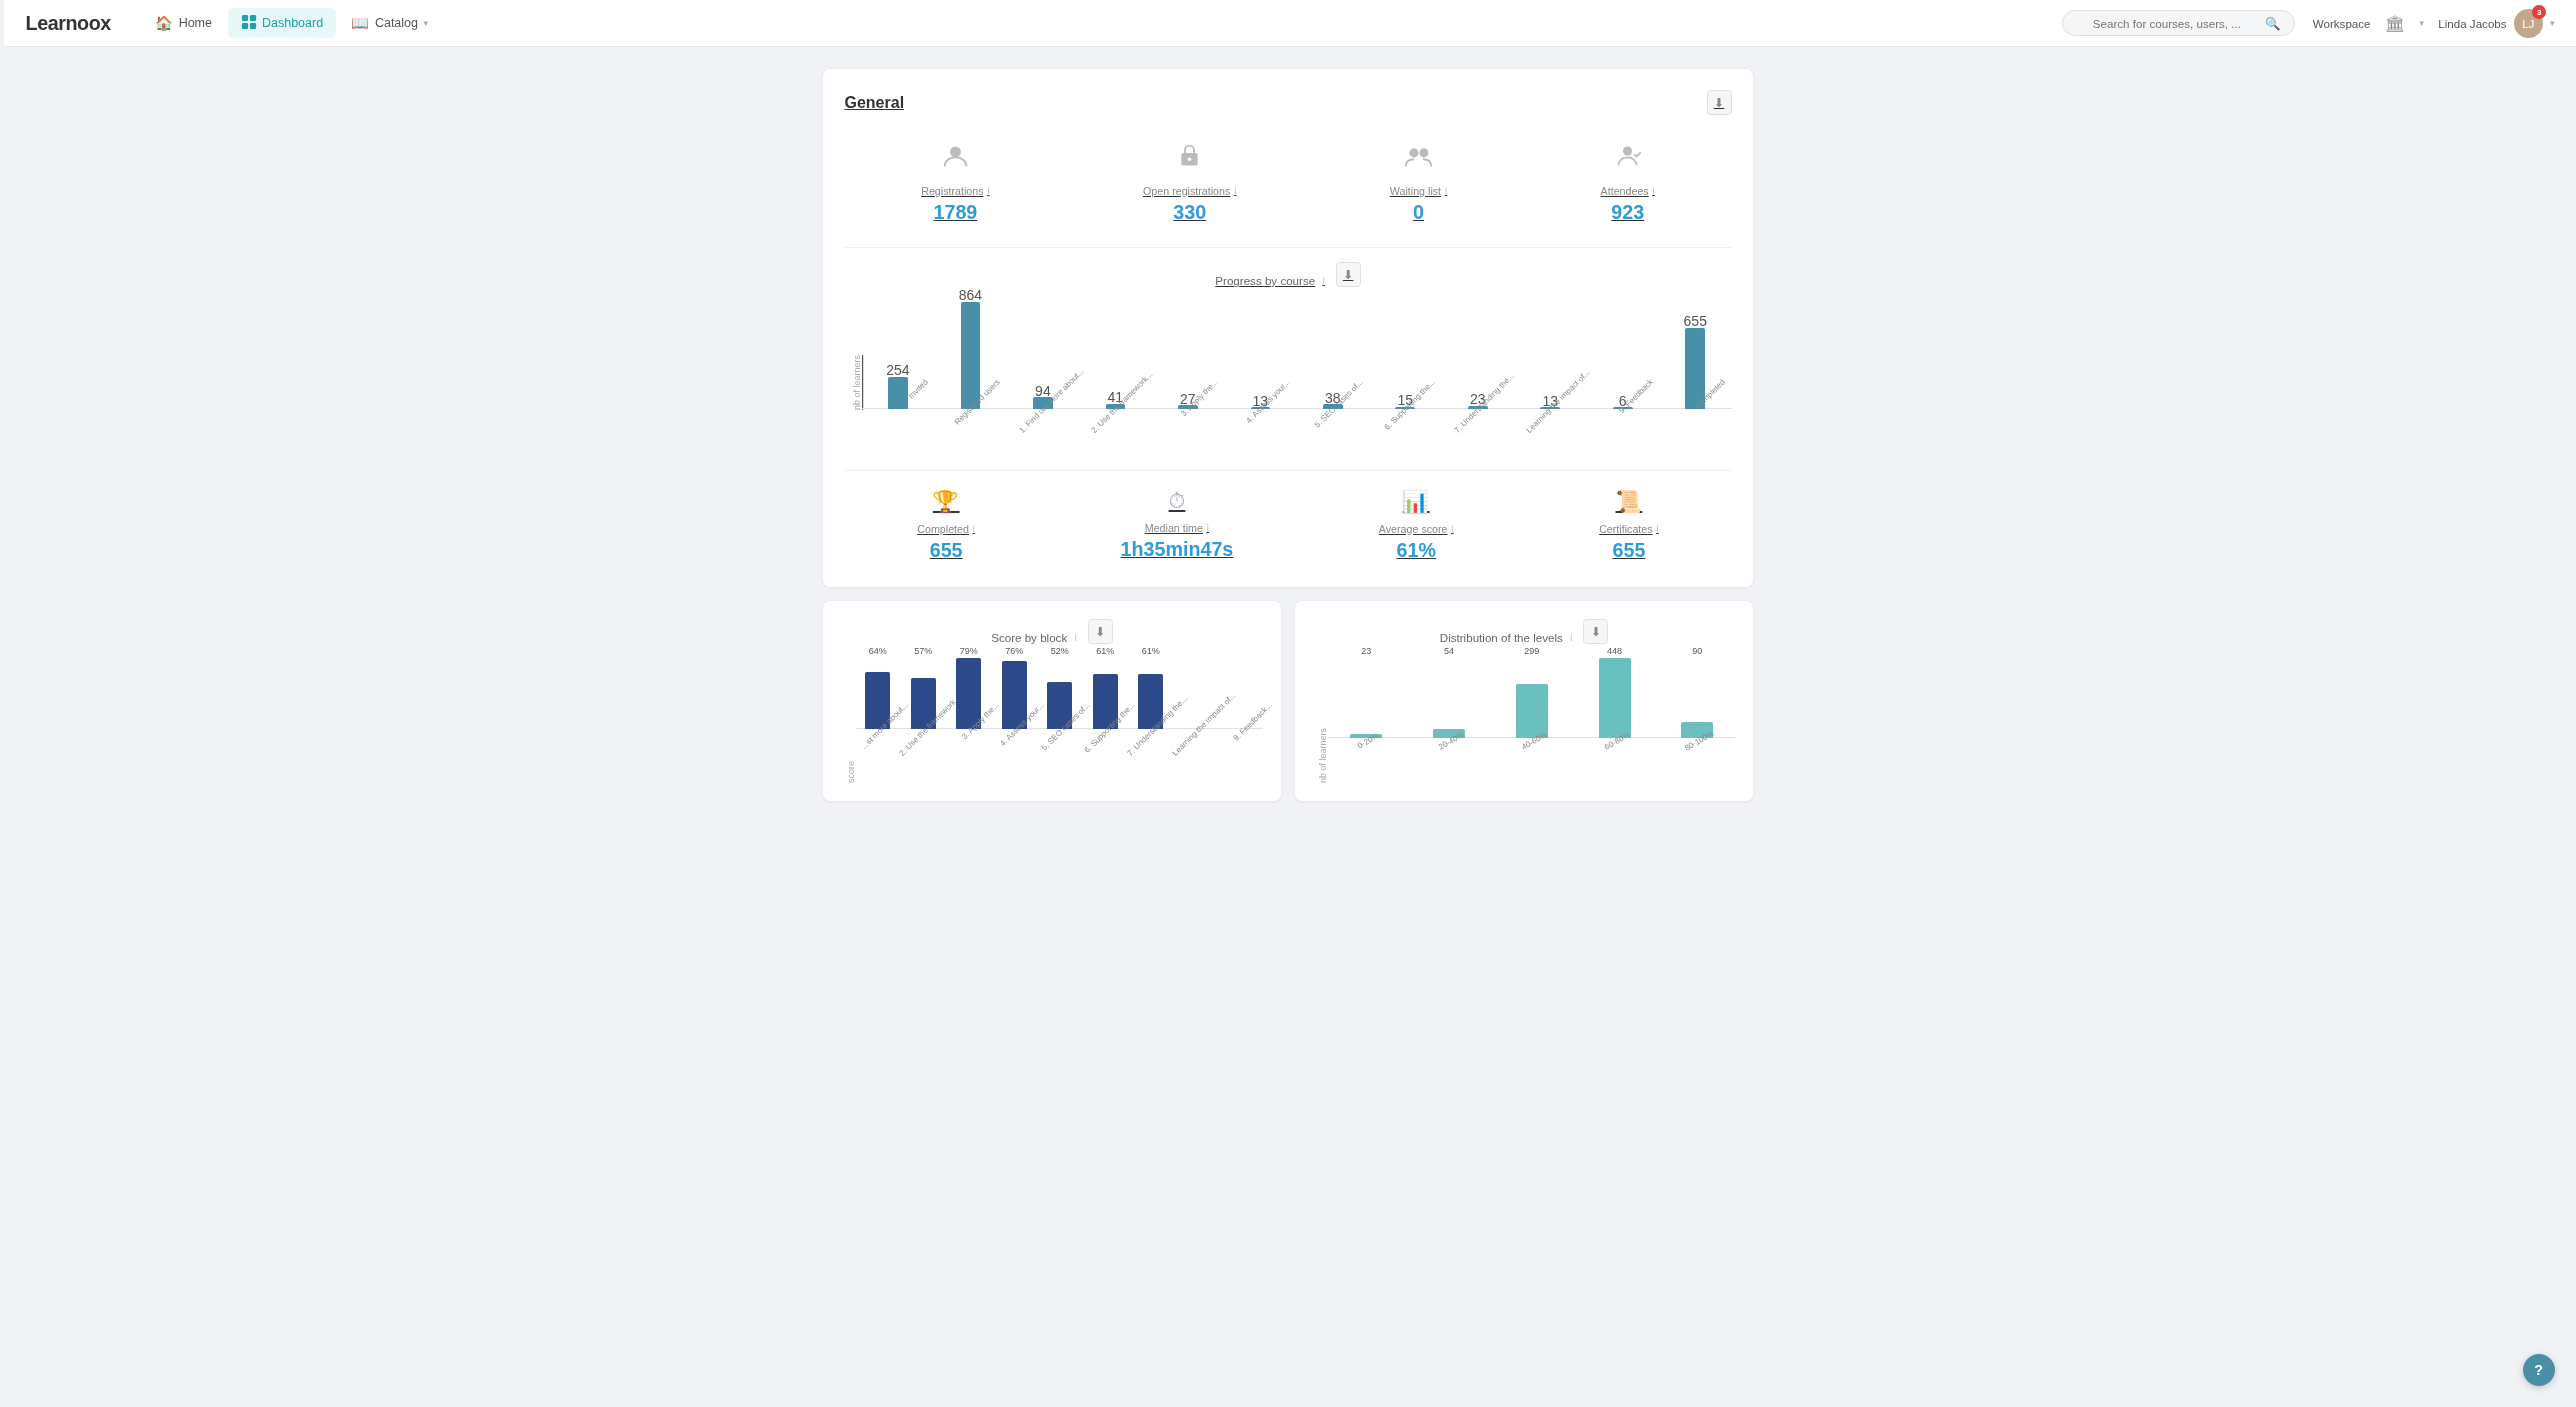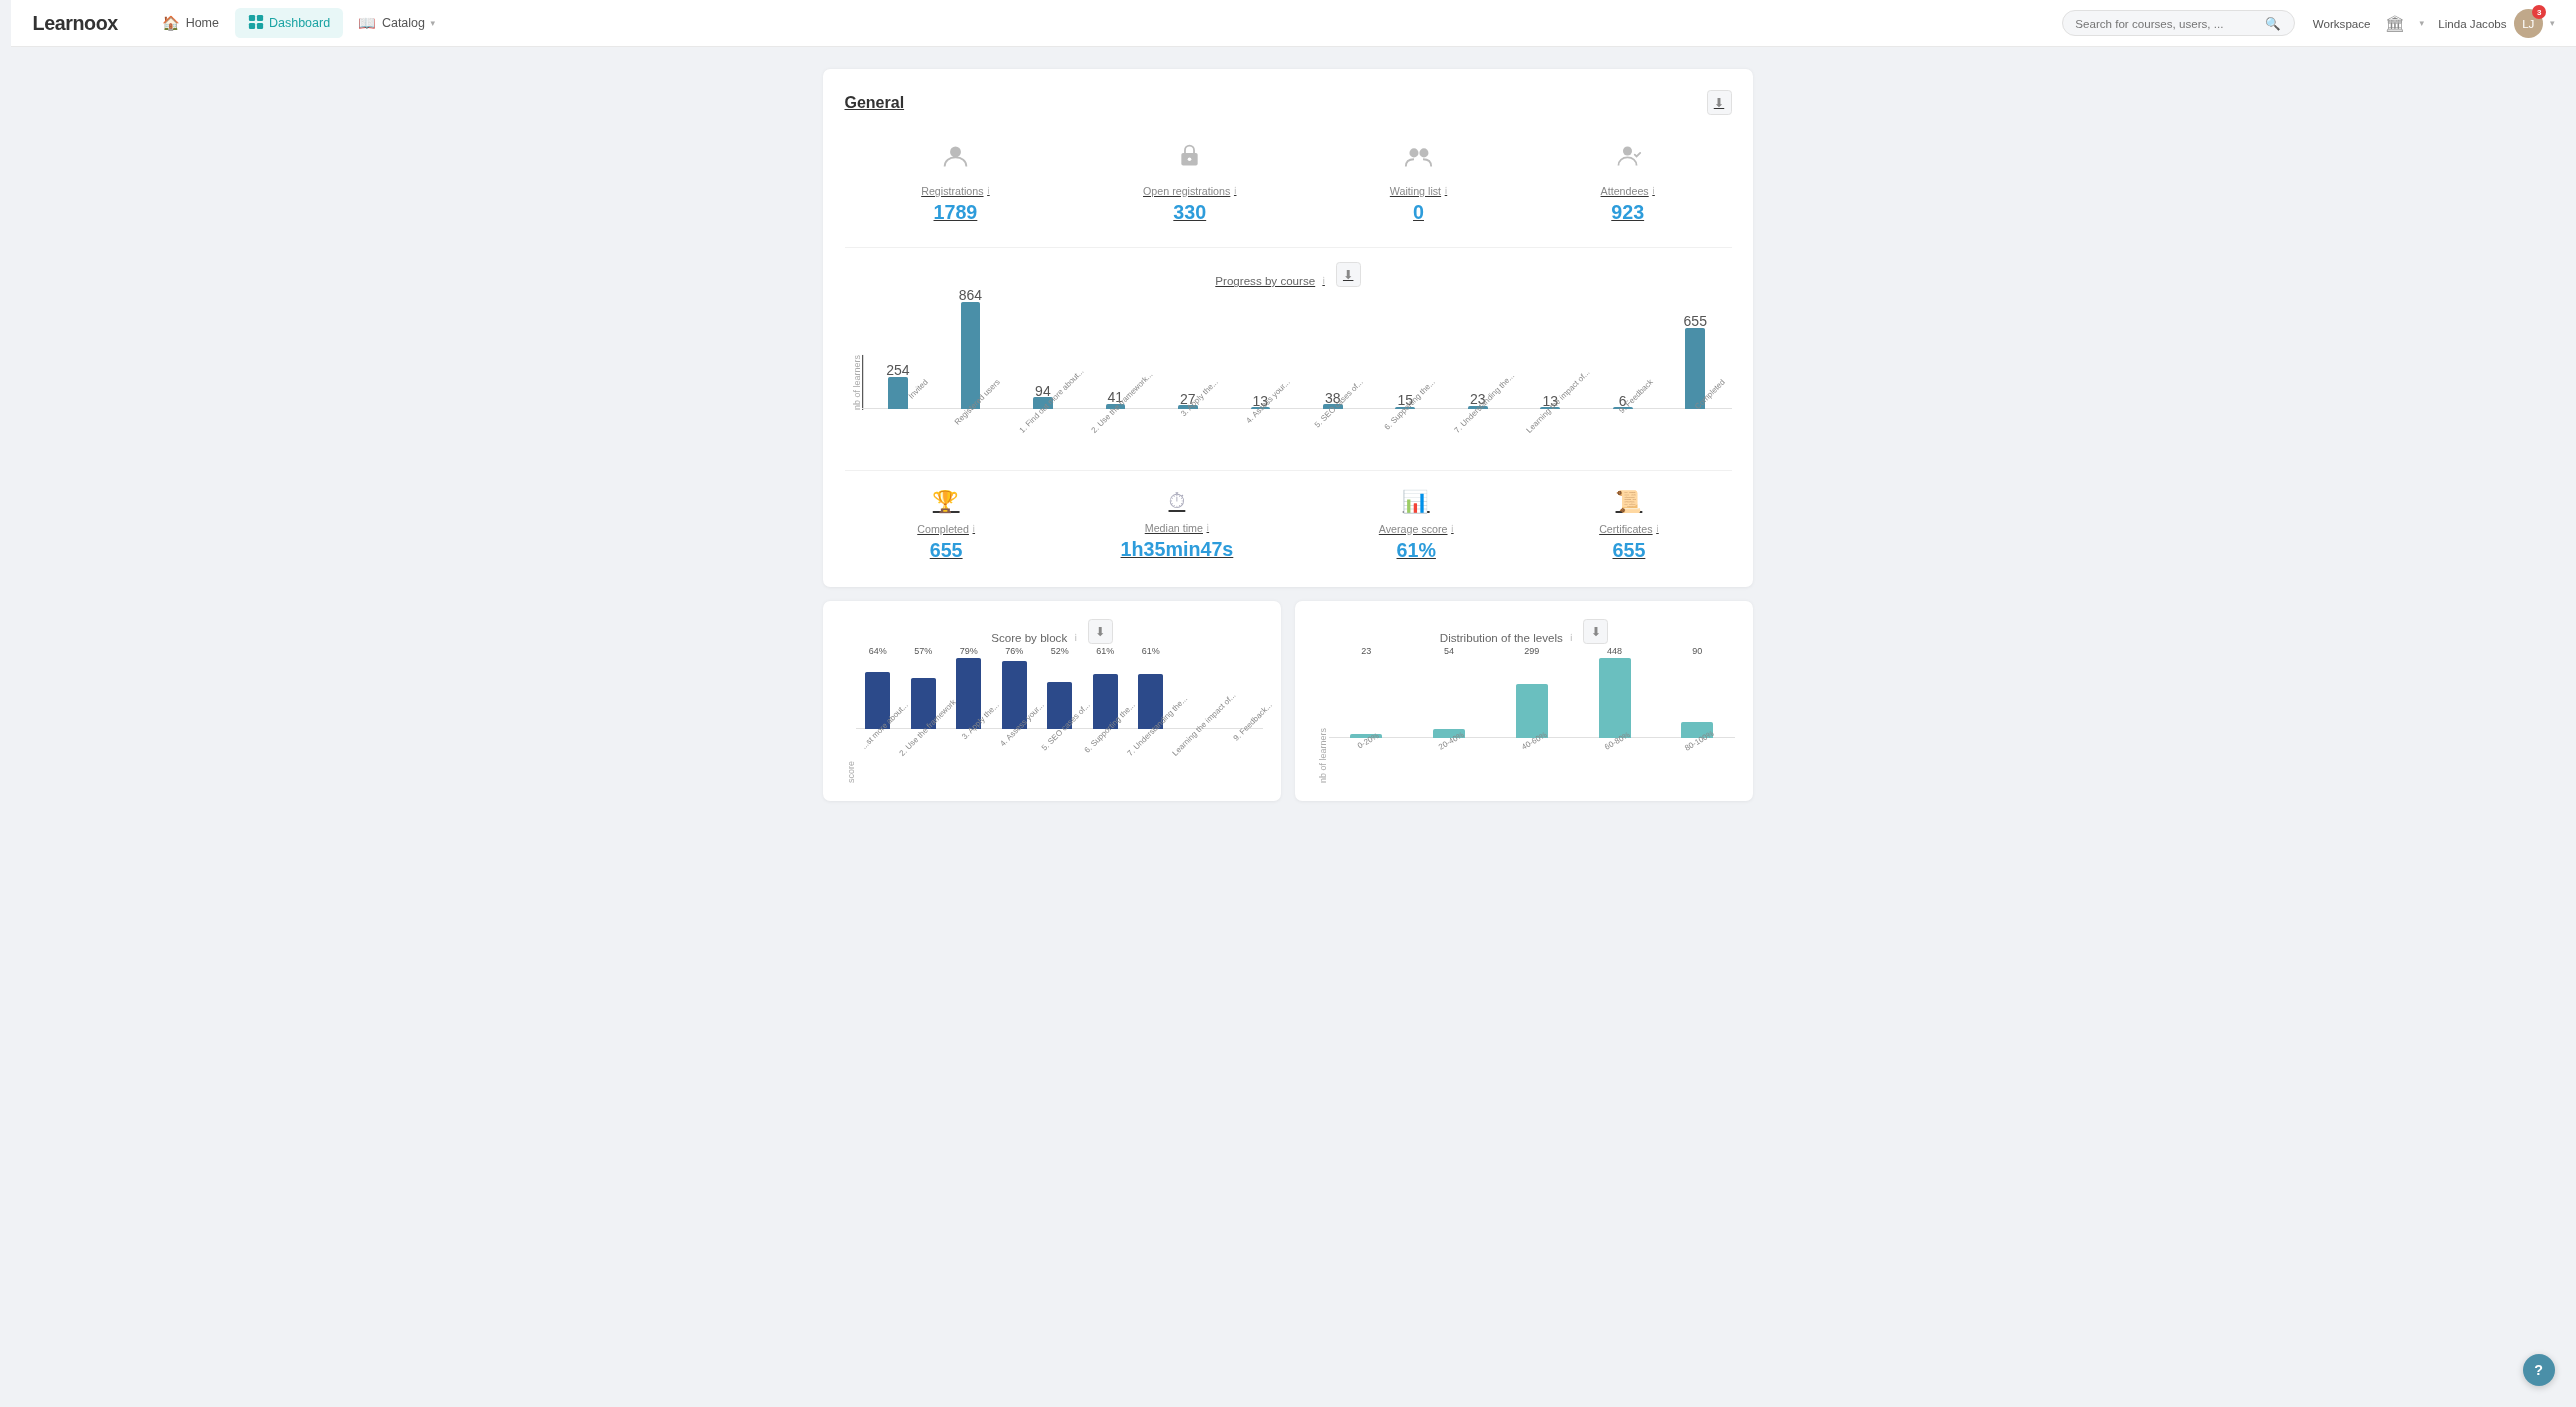--- a/index.html
+++ b/index.html
@@ -7,21 +7,21 @@
 
     
     .header {
       background: #fff;
       height: 47px;
       display: flex;
       align-items: center;
       padding: 0 21.5px;
       border-bottom: 0.9px solid #e8e8e8;
       position: fixed;
-      top: 0; left: 11px; right: 0;
+      top: 0; left: 4px; right: 0;
       z-index: 100;
     }
     .logo {
       font-size: 19.7px;
       font-weight: 700;
       color: #1aa3a3;
       margin-right: 32px;
       letter-spacing: -0.4px;
     }
     .logo span { color: #333; }
@@ -54,20 +54,21 @@
       width: 233px;
       gap: 7.2px;
     }
     .search-bar input {
       border: none;
       background: transparent;
       outline: none;
       font-size: 11.6px;
       color: #888;
       width: 100%;
+      text-align: center;
     }
     .search-icon { color: #aaa; font-size: 12.5px; }
     .header-right {
       display: flex;
       align-items: center;
       gap: 14.3px;
       margin-left: 18px;
     }
     .workspace-label {
       font-size: 11.6px;

